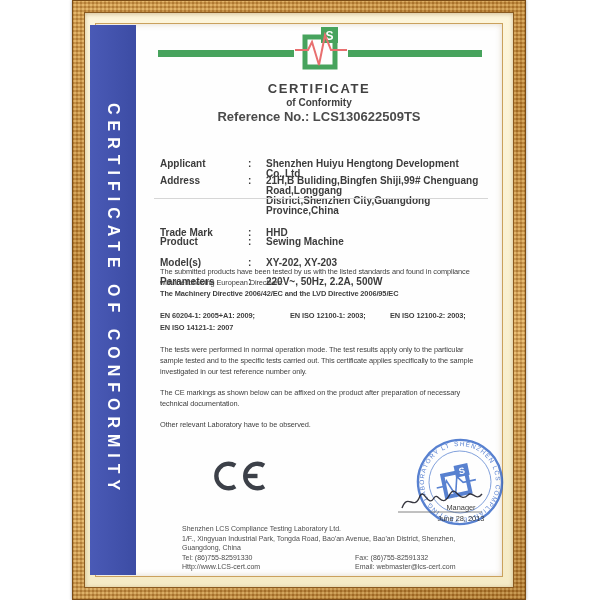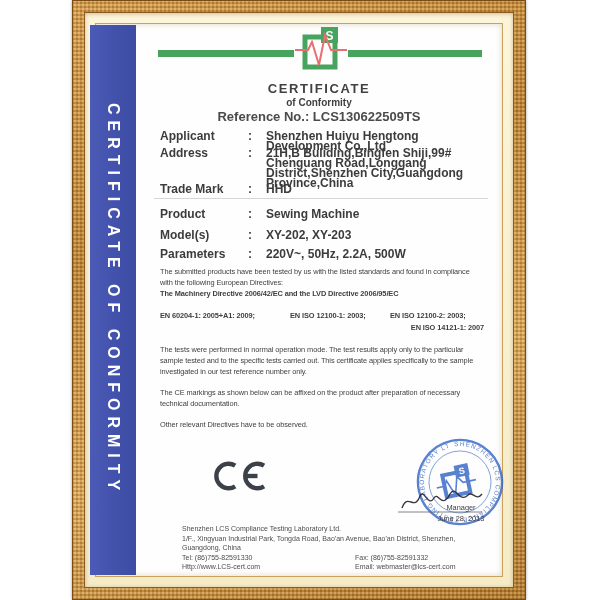--- a/index.html
+++ b/index.html
@@ -46,37 +46,37 @@
 
   .title    { position:absolute; top:57px; left:46px; right:6px; text-align:center;
               font-size:13px; font-weight:bold; letter-spacing:1.6px; color:#414141; }
   .subtitle { position:absolute; top:73px; left:46px; right:6px; text-align:center;
               font-size:10px; font-weight:bold; color:#414141; }
   .refno    { position:absolute; top:85px; left:46px; right:6px; text-align:center;
               font-size:13px; font-weight:bold; color:#4a4a4a; }
 
   
   .frow { position:absolute; left:64px; right:10px; display:flex;
-          font-size:12px; font-weight:bold; color:#3c3c3c; line-height:10px; }
+          font-size:10px; font-weight:bold; color:#3c3c3c; line-height:10px;margin-top:28px; }
   .frow .lbl { flex:0 0 88px; }
   .frow .col { flex:0 0 18px; }
   .frow .val { flex:1; }
-  .r1 { top:107px; } .r2 { top:124px; } .r3 { top:160px; }
+  .r1 { top:107px; } .r2 { top:124px; } .r3 { top:176px; }
   .r4 { top:185px; } .r5 { top:206px; } .r6 { top:225px; }
   .sep { position:absolute; left:58px; right:14px; top:174px; height:1px; background:#d6d6d6; }
 
   
   .para { position:absolute; left:64px; right:18px; font-size:7.4px; color:#3e3e3e;
           line-height:11px; letter-spacing:-0.1px; }
   .bold { font-weight:bold; }
   .p1 { top:242px; }
   .directive { top:264px; }
   .std1 { top:286px; display:flex; font-weight:bold; }
   .std1 .s-a { flex:0 0 130px; } .std1 .s-b { flex:0 0 100px; } .std1 .s-c { flex:1; }
-  .std2 { top:298px; font-weight:bold;text-align:right; }
+  .std2 { top:298px; font-weight:bold; }
   .p2 { top:320px; }
   .p3 { top:363px; }
   .p4 { top:395px; }
 
   
   .ce-mark { position:absolute; left:116px; top:432px; width:56px; height:40px; }
   .stamp { position:absolute; left:318px; top:412px; width:92px; height:92px;
            transform:rotate(-12deg); opacity:.8; }
   .sig { position:absolute; left:300px; top:462px; width:95px; height:32px; }
   .sig-role { position:absolute; left:330px; top:479px; width:70px; text-align:center;
@@ -155,21 +155,21 @@
 
         <div class="para std1">
           <span class="s-a">EN 60204-1: 2005+A1: 2009;</span>
           <span class="s-b">EN ISO 12100-1: 2003;</span>
           <span class="s-c">EN ISO 12100-2: 2003;</span>
         </div>
         <div class="para std2">EN ISO 14121-1: 2007</div>
 
         <div class="para p2">The tests were performed in normal operation mode. The test results apply only to the particular sample tested and to the specific tests carried out. This certificate applies specifically to the sample investigated in our test reference number only.</div>
         <div class="para p3">The CE markings as shown below can be affixed on the product after preparation of necessary technical documentation.</div>
-        <div class="para p4">Other relevant Directives have to be observed.</div>
+        <div class="para p4">Other relevant Laboratory have to be observed.</div>
 
         <svg class="ce-mark" viewBox="0 0 64 40" xmlns="http://www.w3.org/2000/svg">
           <path d="M26.5 8.2 A14 14 0 1 0 26.5 31.8" fill="none" stroke="#3c4048" stroke-width="5"></path>
           <path d="M59.5 8.2 A14 14 0 1 0 59.5 31.8" fill="none" stroke="#3c4048" stroke-width="5"></path>
           <path d="M38 20 H52" fill="none" stroke="#3c4048" stroke-width="5"></path>
         </svg>
 
         <svg class="stamp" viewBox="0 0 92 92" xmlns="http://www.w3.org/2000/svg" xmlns:xlink="http://www.w3.org/1999/xlink">
           <circle cx="46" cy="46" r="42" fill="none" stroke="#2f62c5" stroke-width="2.4"></circle>
           <circle cx="46" cy="46" r="31" fill="none" stroke="#2f62c5" stroke-width="0.7"></circle>

